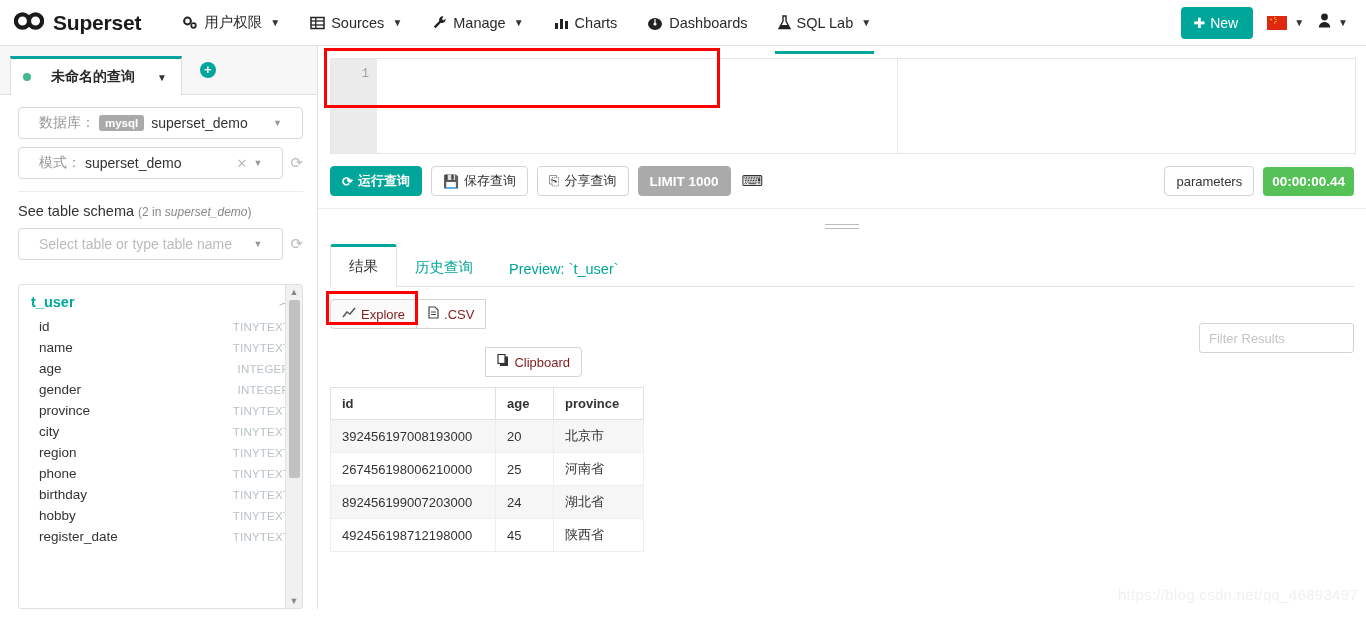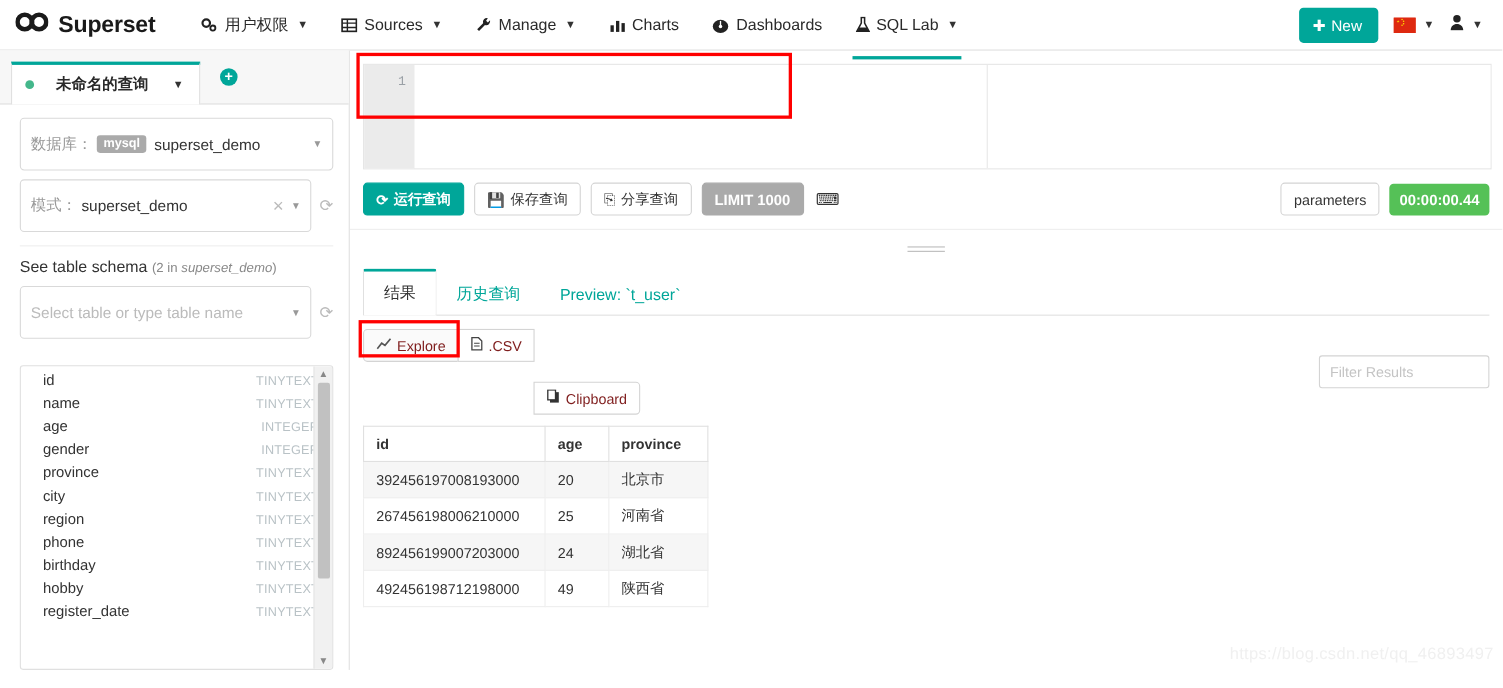--- a/index.html
+++ b/index.html
@@ -81,22 +81,22 @@
   .tab-add { padding: 0 18px; cursor: pointer; display:flex; align-items:center; height:100%;}
   .plus-circle {
     width: 16px; height: 16px; border-radius: 50%; background: #00a699;
     color: #fff; font-size: 13px; line-height: 15px; text-align: center;
     font-weight: bold; display: inline-block;
   }
 
   .side-body { padding: 12px 14px 0 18px; }
   .selrow { display: flex; align-items: center; gap: 7px; margin-bottom: 8px; }
   .select {
-    flex: 1; height: 48px; border: 1px solid #d9d9d9; border-radius: 4px;
-    background: #fff; display: flex; align-items: center; padding: 0 9px;
+    flex: 1; height: 32px; border: 1px solid #d9d9d9; border-radius: 4px;
+    background: #fff; display: flex; align-items: center; padding: 0 20px;
     font-size: 14px; cursor: pointer; overflow: hidden; white-space: nowrap;
   }
   .sel-label { color: #999; margin-right: 4px; }
   .chip {
     background: #aaa; color: #fff; font-size: 11.5px; font-weight: bold;
     border-radius: 3px; padding: 2px 6px; margin-right: 7px;
   }
   .sel-val { color: #333; }
   .sel-x { margin-left: auto; color: #bbb; font-size: 13px; padding-right: 6px;}
   .sel-caret { color: #999; font-size: 9px; margin-left: auto; }
@@ -391,20 +391,24 @@
       <div class="selrow">
         <div class="select">
           <span class="ph">Select table or type table name</span>
           <span class="sel-caret">▼</span>
         </div>
         <span class="refresh">⟳</span>
       </div>
     </div>
 
     <div class="tablebox">
+      <div class="tbl-head">
+        <span class="tbl-name">t_user</span>
+        <span class="tbl-collapse">︿</span>
+      </div>
       <div class="cols">
         <div class="col">
             <span class="cname">id</span>
             <span class="ctype">TINYTEXT</span>
           </div>
         <div class="col">
             <span class="cname">name</span>
             <span class="ctype">TINYTEXT</span>
           </div>
         <div class="col">
@@ -562,21 +566,21 @@
             <td>25</td>
             <td>河南省</td>
           </tr>
           <tr>
             <td>892456199007203000</td>
             <td>24</td>
             <td>湖北省</td>
           </tr>
           <tr>
             <td>492456198712198000</td>
-            <td>49</td>
+            <td>45</td>
             <td>陕西省</td>
           </tr>
         </tbody>
       </table>
 
       <div class="watermark">https://blog.csdn.net/qq_46893497</div>
     </div>
   </div>
 </div>
 

